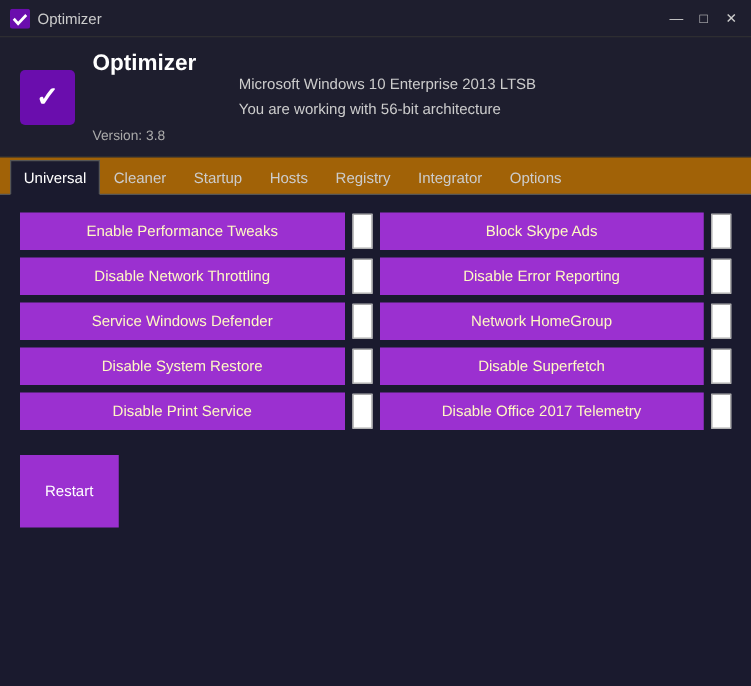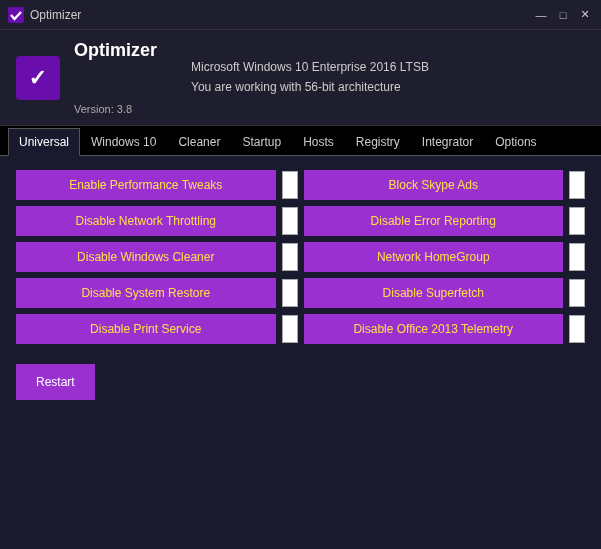--- a/index.html
+++ b/index.html
@@ -89,21 +89,21 @@
     }
     .app-desc {
       margin-left: 20px;
       font-size: 12px;
       color: #ccc;
       line-height: 1.6;
     }
 
     
     .tabs {
-      background: #000000;
+      background: #a16207;
       display: flex;
       align-items: center;
       padding: 0 8px;
       border-bottom: 1px solid #555;
       height: 30px;
     }
     .tab {
       padding: 4px 10px;
       font-size: 12px;
       color: #ccc;
@@ -139,21 +139,21 @@
 
     .btn-row {
       display: flex;
       align-items: center;
       gap: 6px;
     }
 
     .action-btn {
       background: #9b30d0;
       border: none;
-      color: #fde047;
+      color: #fef9c3;
       padding: 7px 10px;
       font-size: 12px;
       cursor: pointer;
       text-align: center;
       flex: 1;
       min-height: 30px;
       white-space: nowrap;
     }
 
     .indicator {
@@ -162,21 +162,21 @@
       background: #fff;
       border: 1px solid #aaa;
       flex-shrink: 0;
     }
 
     
     .restart-btn {
       background: #9b30d0;
       border: none;
       color: #fff;
-      padding: 11px 20px;
+      padding: 22px 20px;
       font-size: 12px;
       cursor: pointer;
       min-height: 30px;
       margin-top: 6px;
       text-align: center;
     }
   </style>
 </head>
 <body>
 
@@ -197,28 +197,27 @@
 
 <div class="app-header">
   <div class="app-logo">
     <span class="checkmark">✓</span>
   </div>
   <div class="app-info">
     <div class="app-name">Optimizer</div>
     <div class="app-version">Version: 3.8</div>
   </div>
   <div class="app-desc">
-    <div>Microsoft Windows 10 Enterprise 2016 LTSB</div>
+    <div>Microsoft Windows 10 Enterprise 2013 LTSB</div>
     <div>You are working with 56-bit architecture</div>
   </div>
 </div>
 
 <div class="tabs">
   <div class="tab active">Universal</div>
-  <div class="tab">Windows 10</div>
   <div class="tab">Cleaner</div>
   <div class="tab">Startup</div>
   <div class="tab">Hosts</div>
   <div class="tab">Registry</div>
   <div class="tab">Integrator</div>
   <div class="tab">Options</div>
 </div>
 
 <div class="main-content">
   <div class="btn-grid">
@@ -235,21 +234,21 @@
     <div class="btn-row">
       <button class="action-btn">Disable Network Throttling</button>
       <div class="indicator"></div>
     </div>
     <div class="btn-row">
       <button class="action-btn">Disable Error Reporting</button>
       <div class="indicator"></div>
     </div>
 
     <div class="btn-row">
-      <button class="action-btn">Disable Windows Cleaner</button>
+      <button class="action-btn">Service Windows Defender</button>
       <div class="indicator"></div>
     </div>
     <div class="btn-row">
       <button class="action-btn">Network HomeGroup</button>
       <div class="indicator"></div>
     </div>
 
     <div class="btn-row">
       <button class="action-btn">Disable System Restore</button>
       <div class="indicator"></div>
@@ -258,21 +257,21 @@
       <button class="action-btn">Disable Superfetch</button>
       <div class="indicator"></div>
     </div>
 
     <div class="btn-row">
       <button class="action-btn">Disable Print Service</button>
       <div class="indicator"></div>
     </div>
 
     <div class="btn-row">
-      <button class="action-btn">Disable Office 2013 Telemetry</button>
+      <button class="action-btn">Disable Office 2017 Telemetry</button>
       <div class="indicator"></div>
     </div>
 
   </div>
 
   
   <button class="restart-btn">Restart</button>
 </div>
 
 </body></html>

